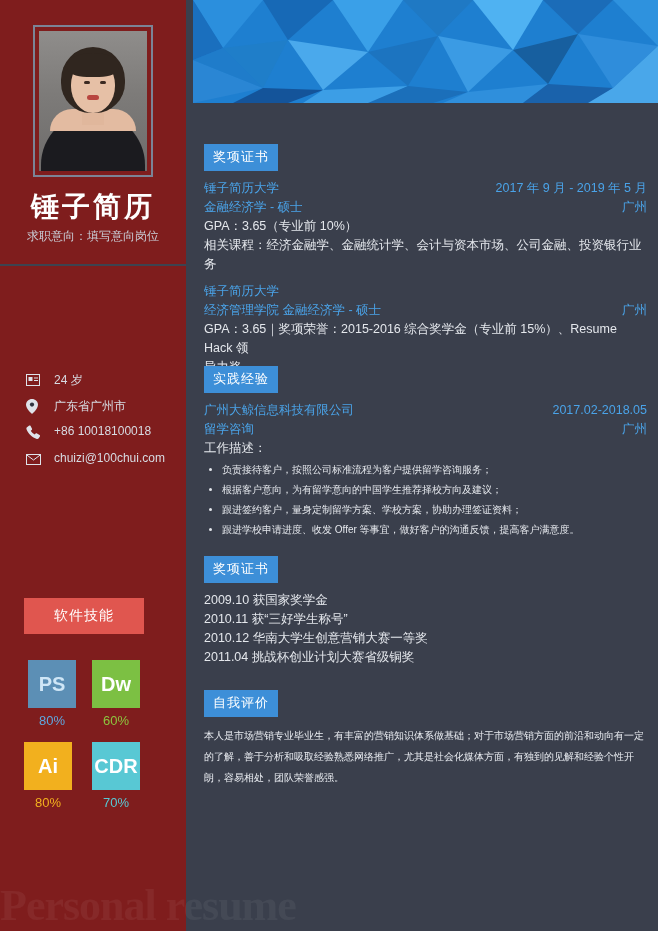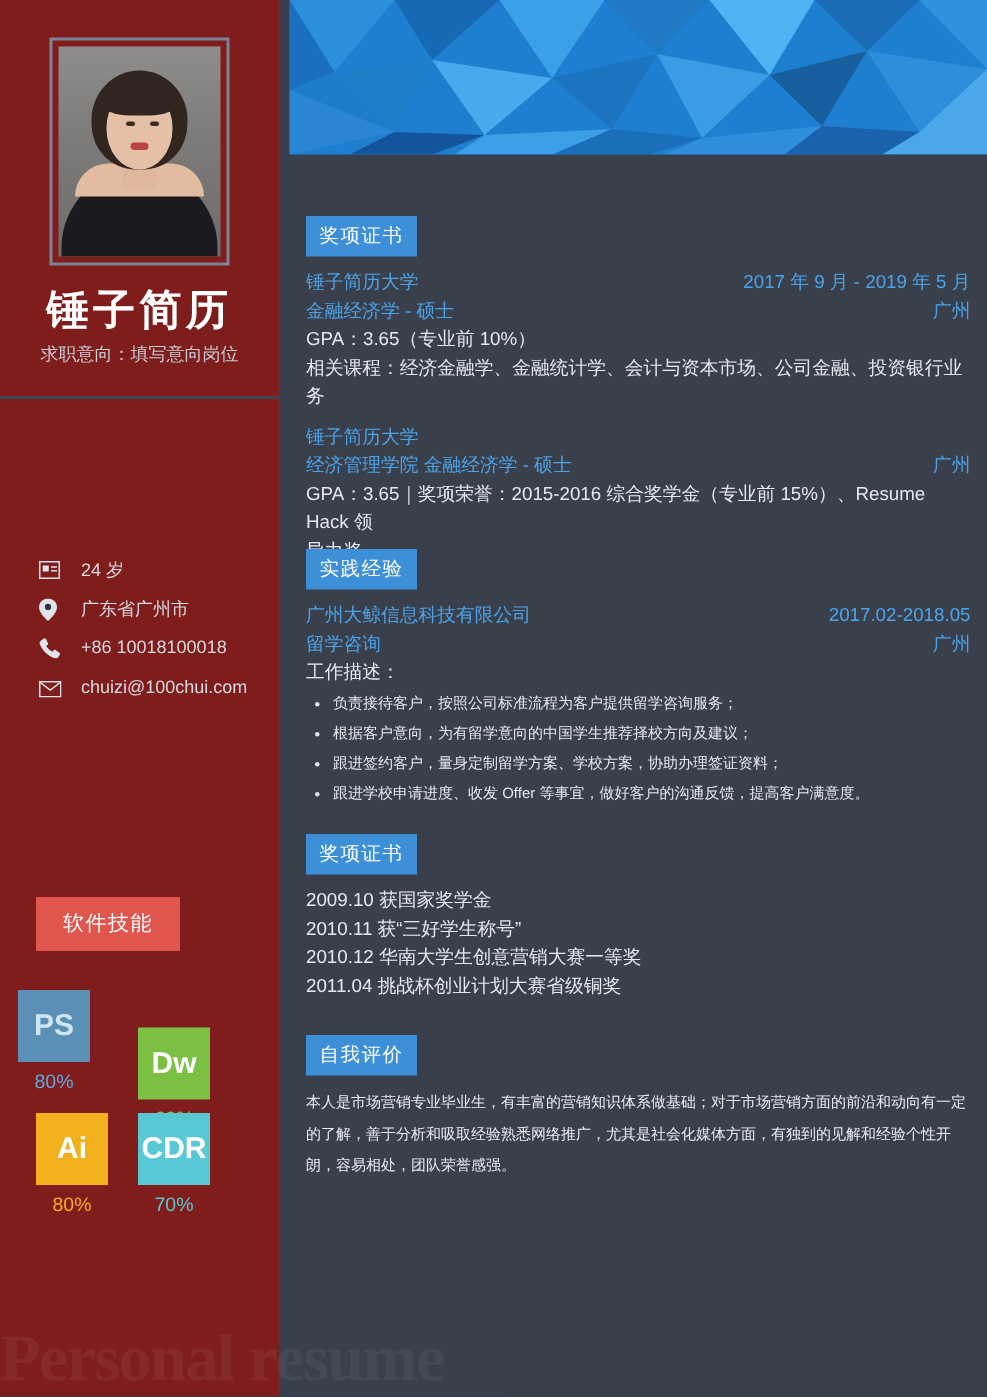--- a/index.html
+++ b/index.html
@@ -123,21 +123,21 @@
   }
   .contact-row svg { display: block; }
   #c0 { top: 330px; }
   #c1 { top: 356px; }
   #c2 { top: 382px; }
   #c3 { top: 409px; }
 
   #skills-title {
     position: absolute;
     left: 24px; top: 598px;
-    width: 96px; height: 36px;
+    width: 120px; height: 36px;
     background: #e0564f;
     color: #ffffff;
     font-size: 14px;
     display: flex; align-items: center; justify-content: center;
     letter-spacing: 1px;
   }
   .skill {
     position: absolute;
     width: 48px;
   }
@@ -145,21 +145,21 @@
     width: 48px; height: 48px;
     display: flex; align-items: center; justify-content: center;
     font-size: 20px; font-weight: bold;
     letter-spacing: 0px;
   }
   .skill .pct {
     margin-top: 5px;
     text-align: center;
     font-size: 13px;
   }
-  #sk0 { left: 12px; top: 660px; }
+  #sk0 { left: 28px; top: 660px; }
   #sk1 { left: 92px; top: 660px; }
   #sk2 { left: 24px; top: 742px; }
   #sk3 { left: 92px; top: 742px; }
 
   #watermark {
     position: absolute;
     left: 0; top: 880px;
     width: 658px;
     font-size: 44px;
     font-weight: bold;
@@ -293,21 +293,21 @@
       <span>chuizi@100chui.com</span>
     </div>
 
     <div id="skills-title">软件技能</div>
 
     <div class="skill" id="sk0">
       <div class="box" style="background: rgb(92, 143, 181); color: rgb(207, 230, 246);">PS</div>
       <div class="pct" style="color: rgb(95, 167, 223);">80%</div>
     </div>
     <div class="skill" id="sk1">
-      <div class="box" style="background: rgb(124, 192, 67); color: rgb(255, 255, 255); margin-top: 25px;">Dw</div>
+      <div class="box" style="background: rgb(124, 192, 67); color: rgb(255, 255, 255);">Dw</div>
       <div class="pct" style="color: rgb(140, 198, 63);">60%</div>
     </div>
     <div class="skill" id="sk2">
       <div class="box" style="background: rgb(242, 176, 30); color: rgb(255, 255, 255);">Ai</div>
       <div class="pct" style="color: rgb(242, 176, 30);">80%</div>
     </div>
     <div class="skill" id="sk3">
       <div class="box" style="background: rgb(88, 200, 212); color: rgb(255, 255, 255);">CDR</div>
       <div class="pct" style="color: rgb(88, 200, 212);">70%</div>
     </div>

